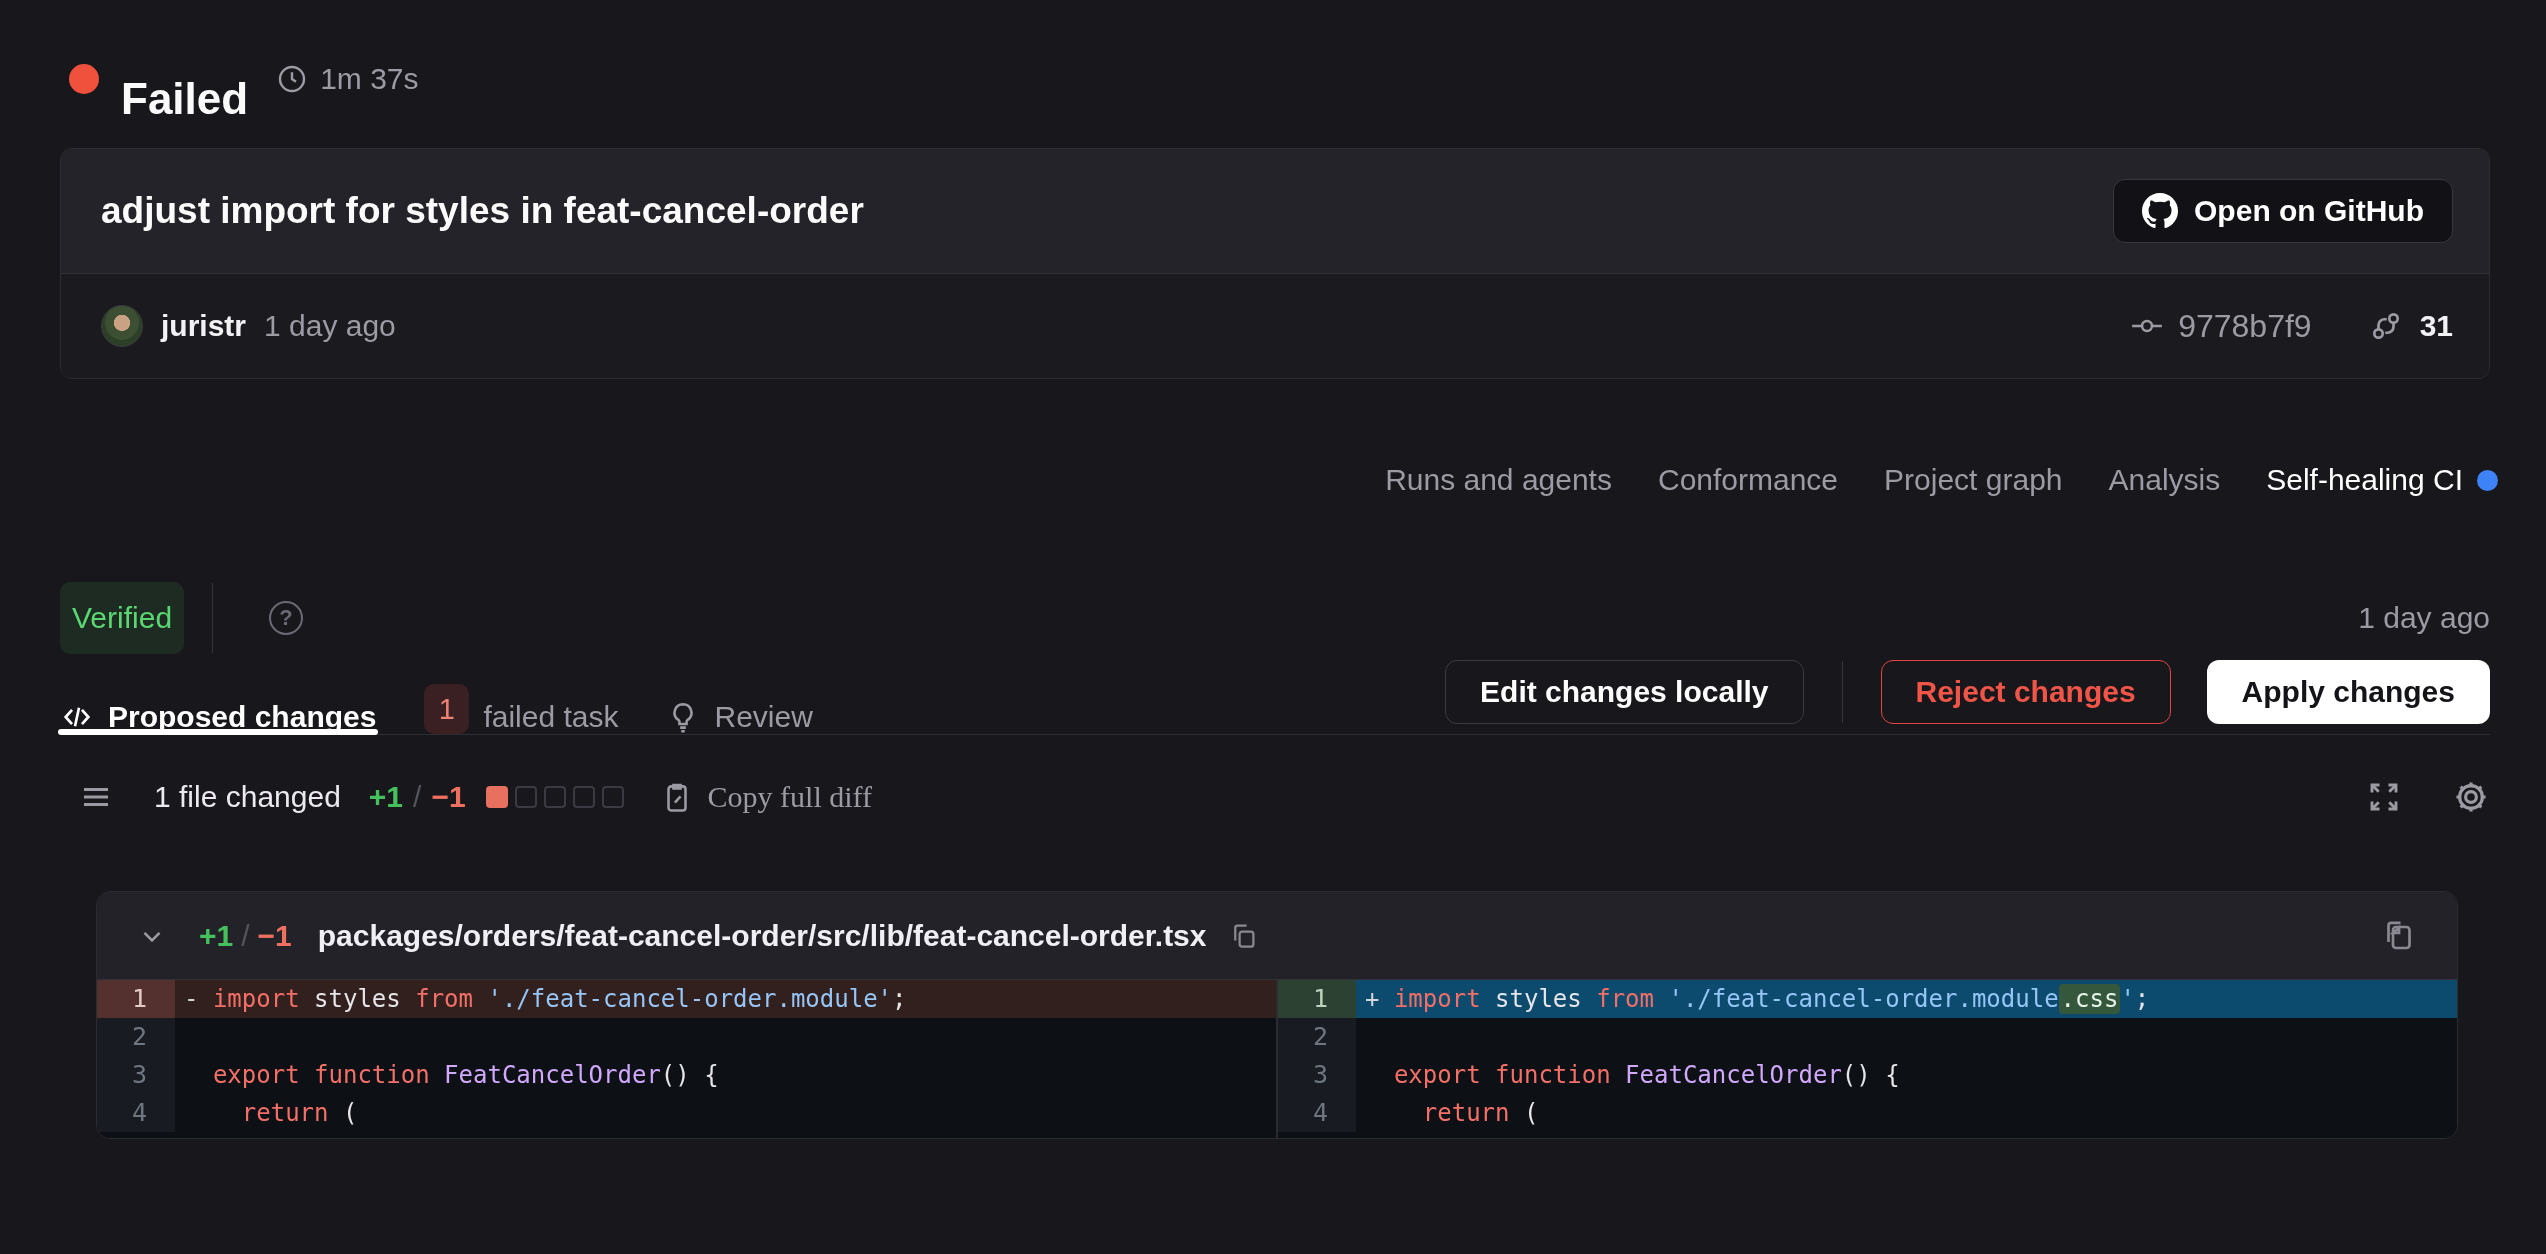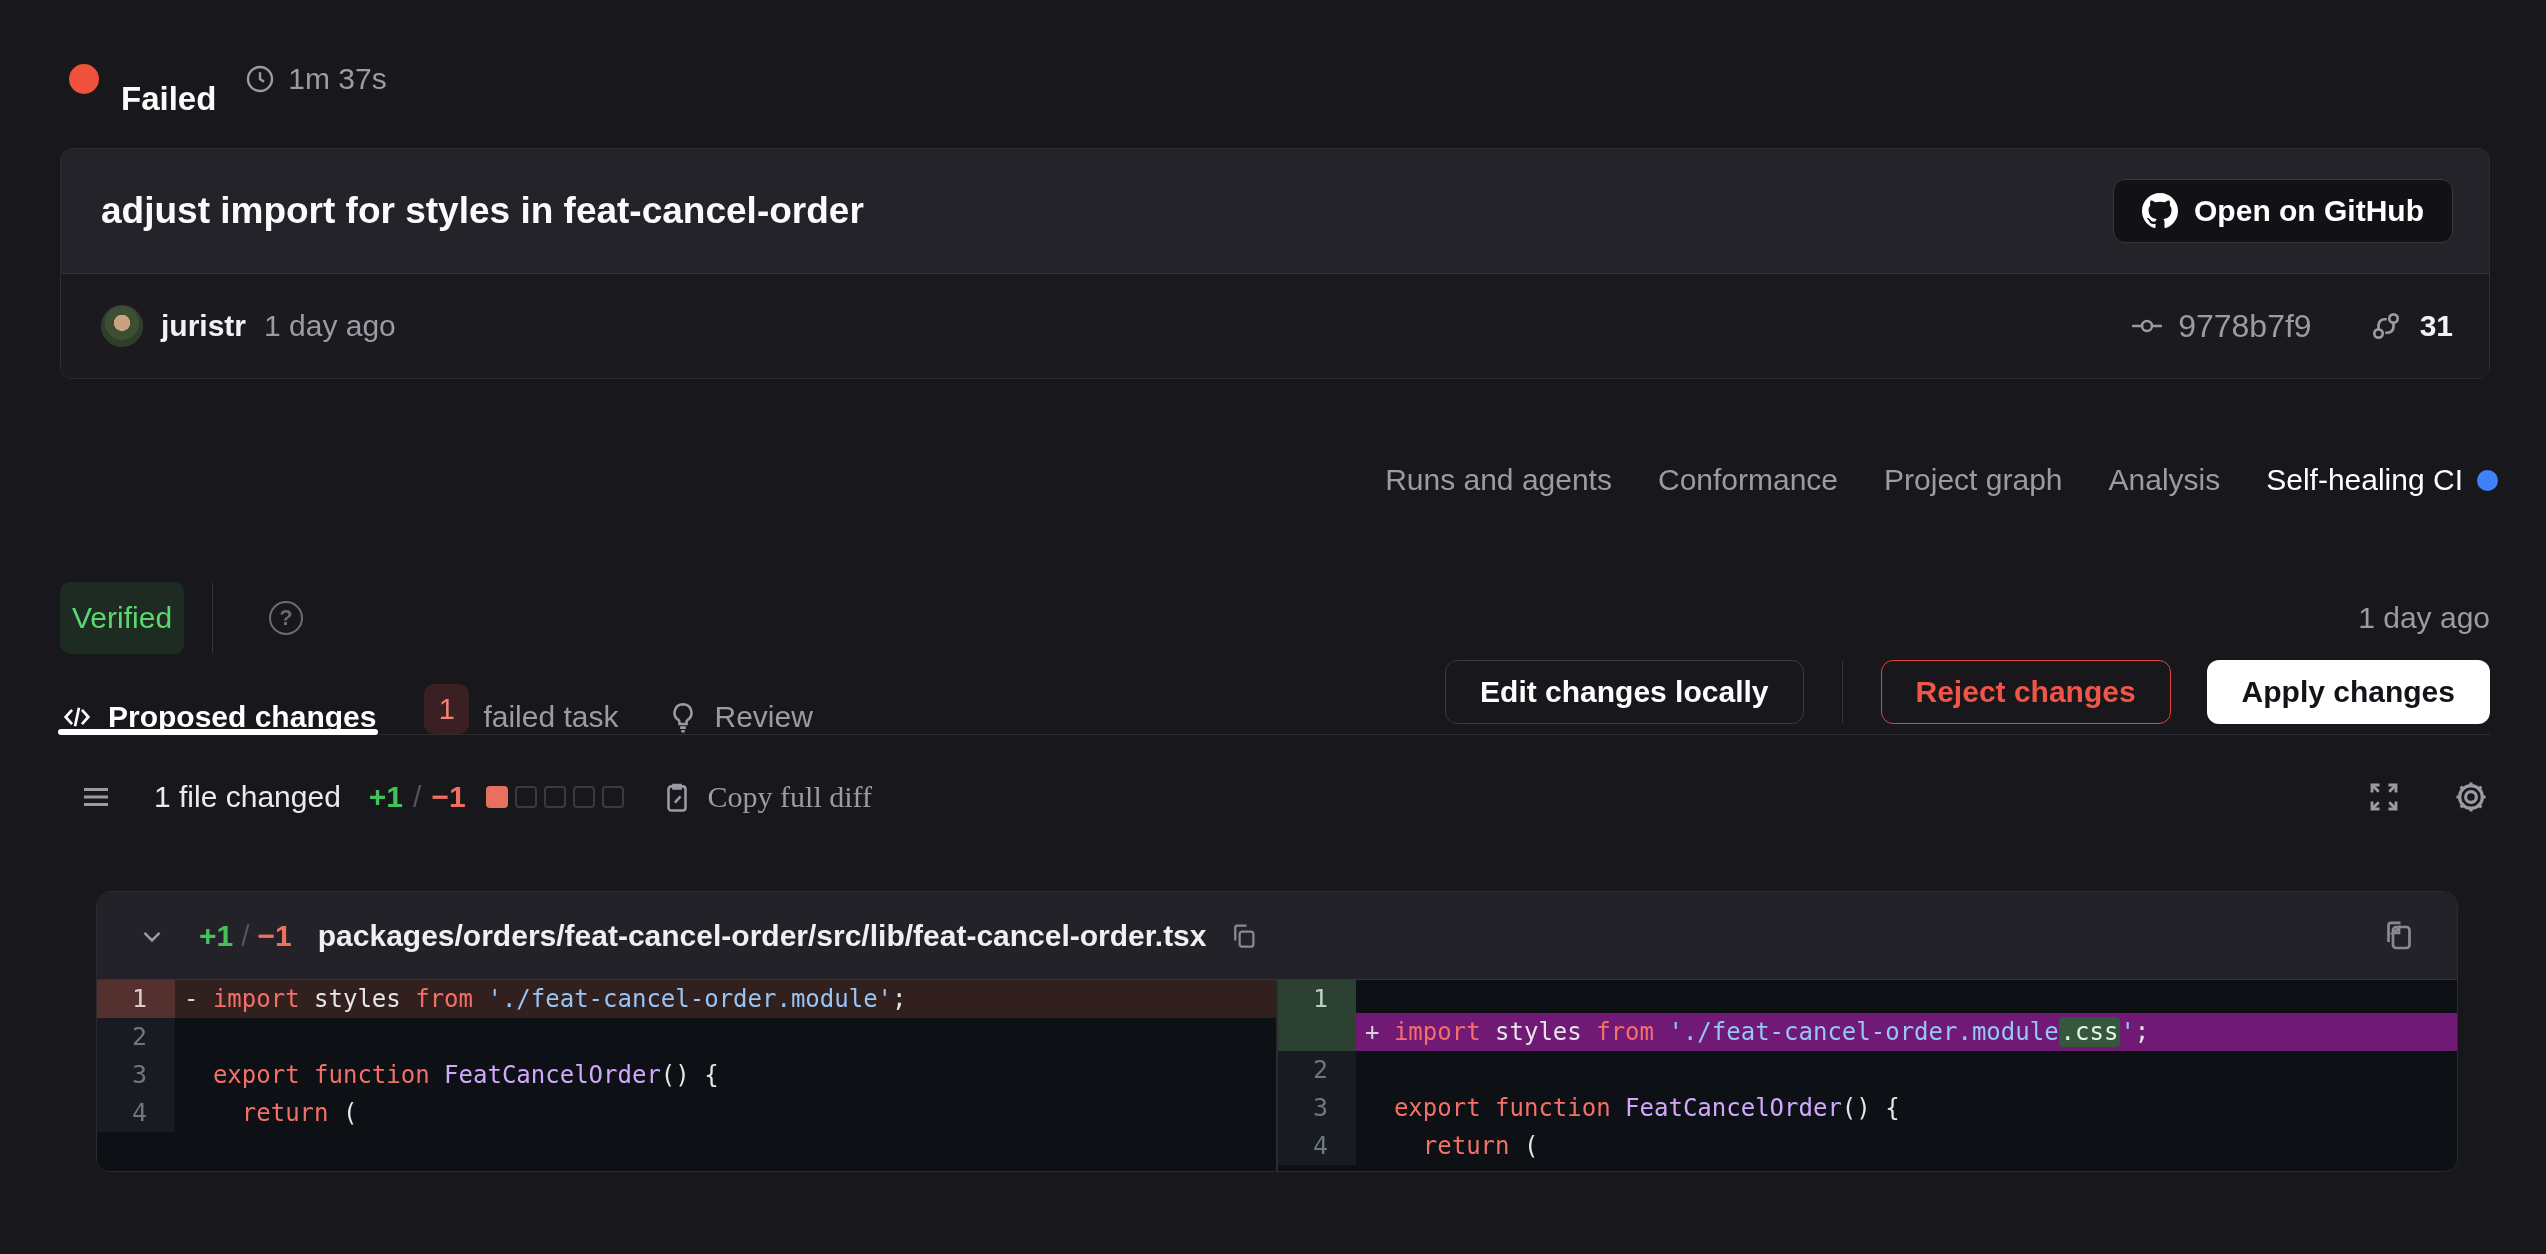--- a/index.html
+++ b/index.html
@@ -2,21 +2,21 @@
 <html><head>
 <meta charset="utf-8">
 <style>
   * { margin:0; padding:0; box-sizing:border-box; }
   html,body { width:2546px; height:1254px; background:#18171c; overflow:hidden;
     font-family:"Liberation Sans", sans-serif; color:#ececf0; }
 
   
   .status-row { display:flex; align-items:center; margin:54px 0 0 69px; height:50px; }
   .status-dot { width:30px; height:30px; border-radius:50%; background:#f0513d; }
-  .status-label { font-size:33px; font-weight:700; color:#fafafa; margin-left:22px;margin-top:40px; }
+  .status-label { font-size:44px; font-weight:700; color:#fafafa; margin-left:22px;margin-top:40px; }
   .status-clock { margin-left:28px; color:#9c9ba4; display:flex; align-items:center; }
   .status-duration { font-size:30px; color:#9c9ba4; margin-left:12px; }
 
   
   .run-card { margin:44px 56px 0 60px; border:1px solid #2e2d33; border-radius:12px;
     overflow:hidden; }
   .run-card-header { background:#242329; height:125px; display:flex; align-items:center;
     justify-content:space-between; padding:0 36px 0 40px; border-bottom:1px solid #323137; }
   .run-title { font-size:37px; font-weight:700; color:#fbfbfc; }
   .gh-button { display:flex; align-items:center; gap:16px; height:64px; padding:0 28px;
@@ -102,21 +102,21 @@
   .diff-body { display:flex; align-items:stretch; }
   .pane { flex:1 1 0; min-width:0; padding-bottom:6px; background:#0d1015; }
   .pane-divider { width:2px; background:#2c2b31; }
   .code-row { display:flex; min-height:38px; line-height:38px;
     font-family:"DejaVu Sans Mono", monospace; font-size:24px; }
   .code-row .gutter { flex:0 0 78px; background:#181b21; color:#6e7681; text-align:right;
     padding-right:28px; font-size:25px; }
   .code-row .code { flex:1; padding-left:9px; white-space:pre; overflow:hidden; color:#e6e6e9; }
   .code-row.removed .code { background:#32201f; }
   .code-row.removed .gutter { background:#54302e; color:#e3cbc8; }
-  .code-row.added .code { background:#701a75;margin-top:33px; }
+  .code-row.added .code { background:#0c4a6e; }
   .code-row.added .gutter { background:#2c4132; color:#bcd2bf; }
   .t-kw { color:#f47067; }
   .t-pl { color:#e6e6e9; }
   .t-str { color:#96c5f7; }
   .t-fn { color:#d2a8ff; }
   .t-mk { color:#d5d6da; }
   .t-hl { background:#35573c; color:#e7f5e9; border-radius:4px; padding:1px 2px; }
 
   svg { display:block; }
 </style>

